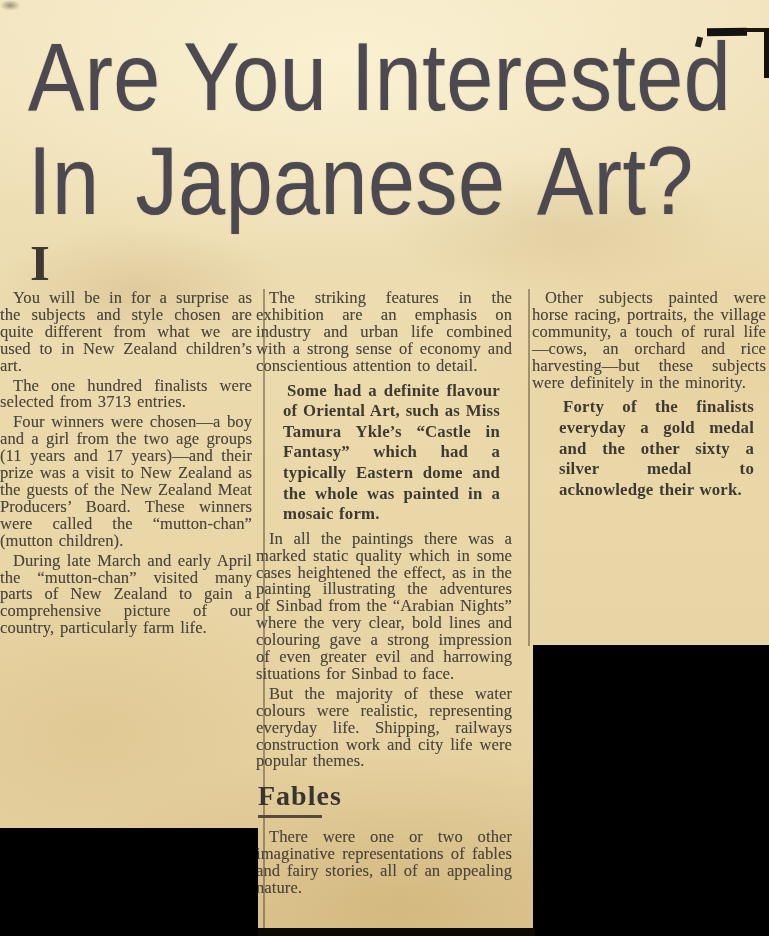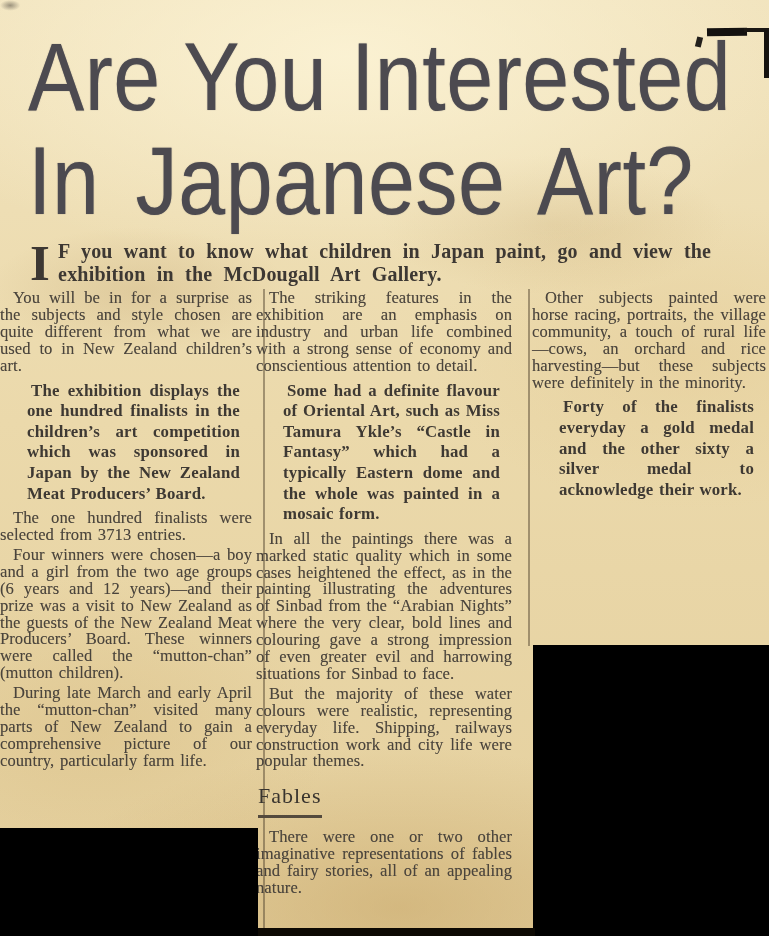--- a/index.html
+++ b/index.html
@@ -50,21 +50,21 @@
     letter-spacing:0.1px;word-spacing:1.5px;
     text-shadow:0.2px 0.2px 0 rgba(74,68,60,0.35);
   }
   .bold-para{
     margin:6px 12px 6px 27px;font-weight:bold;
     font-size:16.8px;line-height:20.6px;
     text-align:justify;text-indent:4px;color:#3e3933;
     letter-spacing:0.2px;word-spacing:1px;
   }
   .subhead{
-    margin:14px 0 0 2px;font-weight:normal;font-size:22px;line-height:24px;
+    margin:14px 0 0 2px;font-weight:bold;font-size:28px;line-height:24px;
     color:#39342e;letter-spacing:1px;
   }
   .subhead-rule{width:64px;height:3px;background:#544a3d;margin:7px 0 11px 2px;}
   .vrule{position:absolute;width:2px;background:rgba(88,74,52,0.5);}
   .vrule.r1{left:263px;top:289px;height:643px;}
   .vrule.r2{left:528px;top:289px;height:357px;}
   .black-region{position:absolute;background:#000;z-index:5;}
   .black-bl{left:0;top:828px;width:258px;height:108px;}
   .black-br{left:533px;top:645px;width:236px;height:291px;}
   .bottom-strip{position:absolute;left:258px;top:928px;width:277px;height:8px;background:#0d0903;z-index:5;}
@@ -81,31 +81,30 @@
 </head>
 <body>
 
 <div class="canvas">
   <div class="paper"></div>
 
   <div class="headline l1">Are You Interested</div>
   <div class="headline l2">In Japanese Art?</div>
 
   <div class="intro">
-    <span class="drop-cap">I</span><span>F you want to know what children in Japan paint, go and view the exhibition in the McDougall Art Gallery.</span>
+    <span class="drop-cap">I</span>
   </div>
 
   <div class="vrule r1"></div>
   <div class="vrule r2"></div>
 
   <div class="col col-left">
     <p class="body-para">You will be in for a surprise as the subjects and style chosen are quite different from what we are used to in New Zealand children’s art.</p>
-    <p class="bold-para">The exhibition displays the one hundred finalists in the children’s art competition which was sponsored in Japan by the New Zealand Meat Producers’ Board.</p>
     <p class="body-para">The one hundred finalists were selected from 3713 entries.</p>
-    <p class="body-para">Four winners were chosen—a boy and a girl from the two age groups (6 years and 12 years)—and their prize was a visit to New Zealand as the guests of the New Zealand Meat Producers’ Board. These winners were called the “mutton-chan” (mutton children).</p>
+    <p class="body-para">Four winners were chosen—a boy and a girl from the two age groups (11 years and 17 years)—and their prize was a visit to New Zealand as the guests of the New Zealand Meat Producers’ Board. These winners were called the “mutton-chan” (mutton children).</p>
     <p class="body-para">During late March and early April the “mutton-chan” visited many parts of New Zealand to gain a comprehensive picture of our country, particularly farm life.</p>
   </div>
 
   <div class="col col-mid">
     <p class="body-para">The striking features in the exhibition are an emphasis on industry and urban life combined with a strong sense of economy and conscientious attention to detail.</p>
     <p class="bold-para">Some had a definite flavour of Oriental Art, such as Miss Tamura Ykle’s “Castle in Fantasy” which had a typically Eastern dome and the whole was painted in a mosaic form.</p>
     <p class="body-para">In all the paintings there was a marked static quality which in some cases heightened the effect, as in the painting illustrating the adventures of Sinbad from the “Arabian Nights” where the very clear, bold lines and colouring gave a strong impression of even greater evil and harrowing situations for Sinbad to face.</p>
     <p class="body-para">But the majority of these water colours were realistic, representing everyday life. Shipping, railways construction work and city life were popular themes.</p>
     <h2 class="subhead">Fables</h2>
     <div class="subhead-rule"></div>

